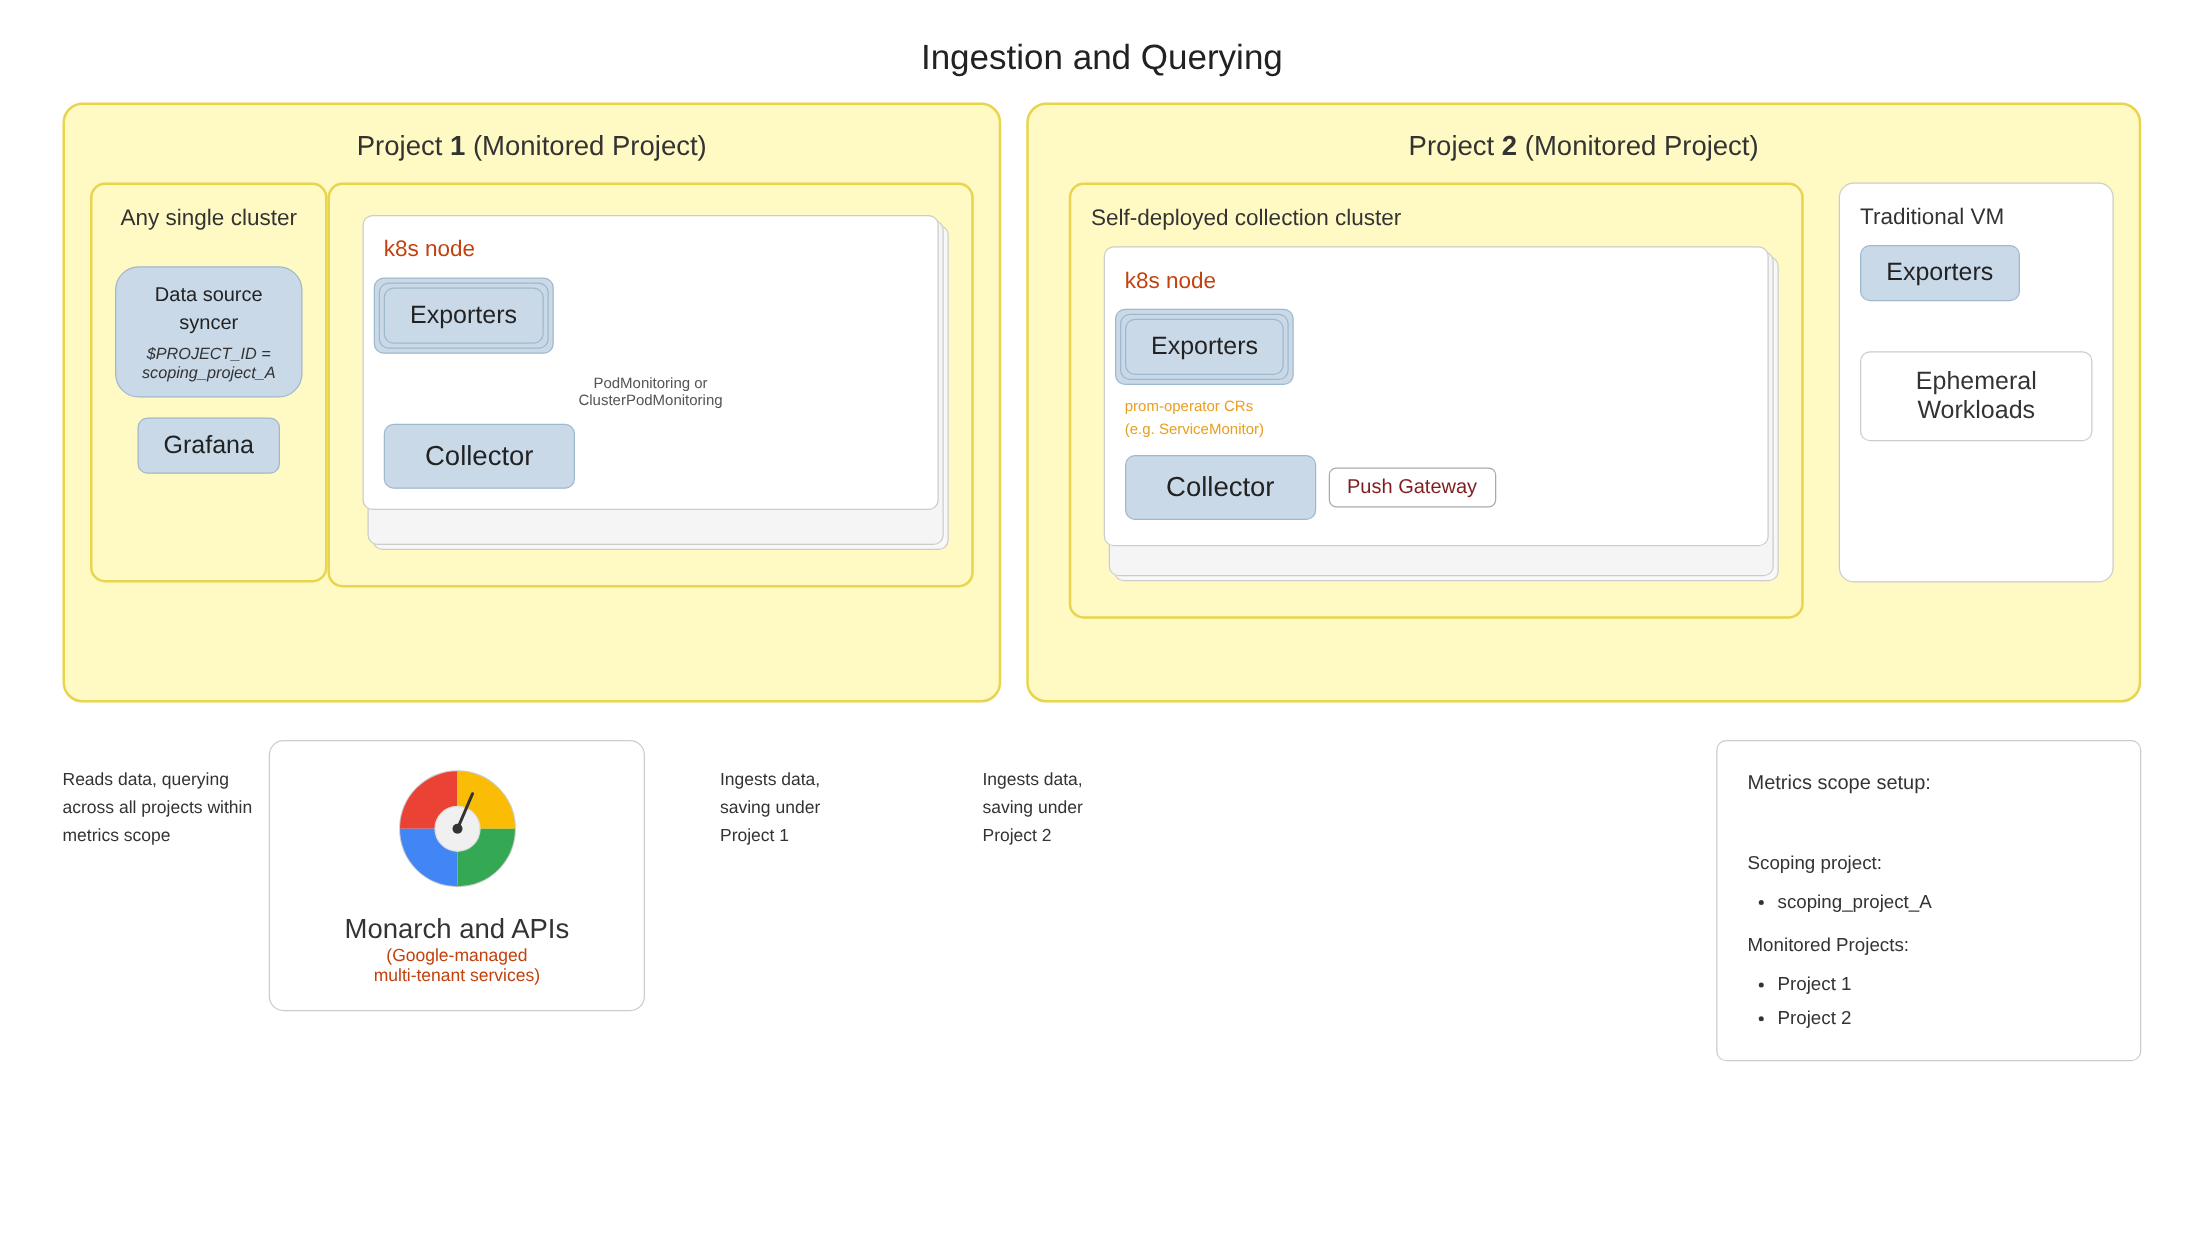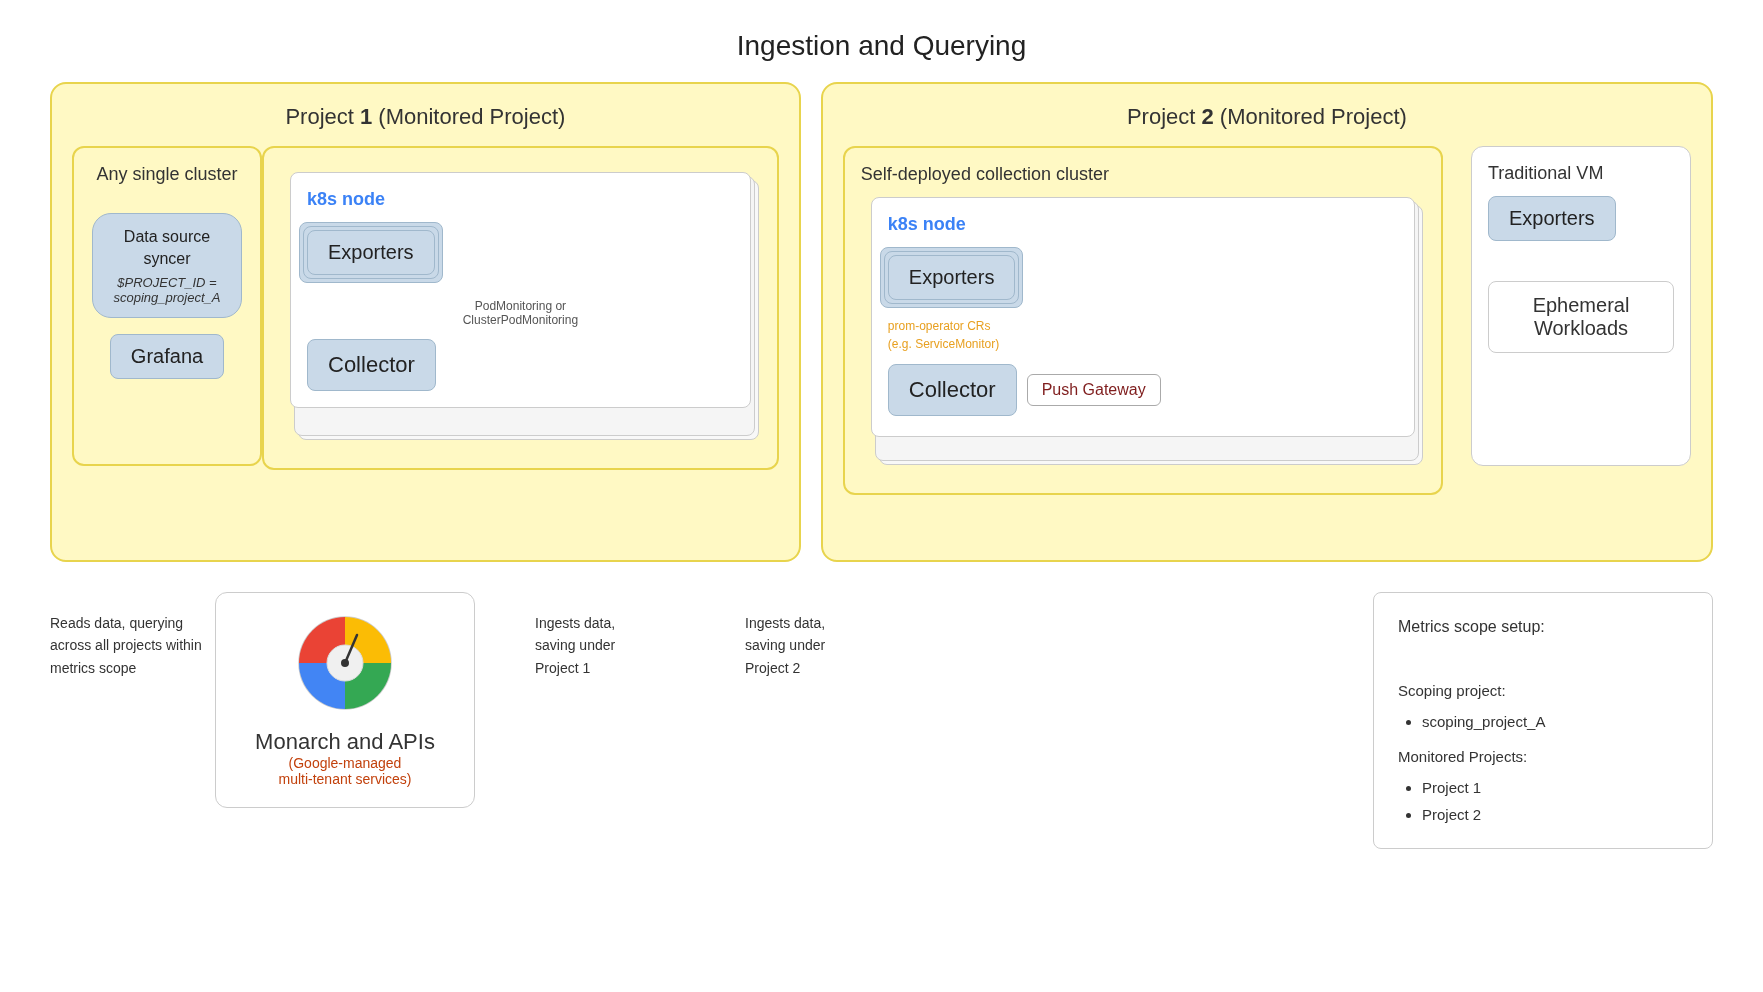--- a/index.html
+++ b/index.html
@@ -79,22 +79,22 @@
     .k8s-node-card.main-card {
       position: relative;
       z-index: 3;
     }
     .k8s-stack-wrapper {
       position: relative;
       margin: 8px 6px 16px 6px;
     }
     .k8s-node-title {
       font-size: 18px;
-      font-weight: 700;
-      color: #3b82f6;
+      font-weight: 400;
+      color: #c2410c;
       margin-bottom: 12px;
     }
     .exporter-card {
       background: #C9D9E8;
       border: 1.5px solid #A0B8CC;
       border-radius: 8px;
       padding: 10px 20px;
       font-size: 20px;
       font-weight: 400;
       color: #222;
@@ -110,21 +110,21 @@
       display: block;
       margin-top: 4px;
       text-align: center;
     }
 
     
     .collector-box {
       background: #C9D9E8;
       border: 1.5px solid #A0B8CC;
       border-radius: 8px;
-      padding: 12px 20px;
+      padding: 12px 32px;
       font-size: 22px;
       font-weight: 400;
       color: #222;
       display: inline-block;
       text-align: right;
     }
     .self-deployed-cluster {
       background: #FFF9C4;
       border: 2px solid #E8D44D;
       border-radius: 12px;
@@ -167,21 +167,21 @@
       text-align: center;
       font-size: 20px;
       color: #333;
       margin-top: 16px;
     }
     .monarch-box {
       background: #fff;
       border: 1.5px solid #ccc;
       border-radius: 12px;
       padding: 20px;
-      width: 260px;
+      width: 301px;
       flex-shrink: 0;
       text-align: center;
       margin-left: 30px;
     }
     .monarch-title {
       font-size: 22px;
       font-weight: 400;
       color: #333;
       margin-top: 12px;
     }
@@ -251,20 +251,21 @@
     .collector-pg-row {
       display: flex;
       align-items: center;
       gap: 10px;
     }
 
     .project2-box-inner {
       display: flex;
       gap: 28px;
       align-items: flex-start;
+      margin-left: 12px;
     }
 
     .vm-inner {
       display: flex;
       flex-direction: column;
       gap: 16px;
     }
   </style>
 </head>
 <body>

